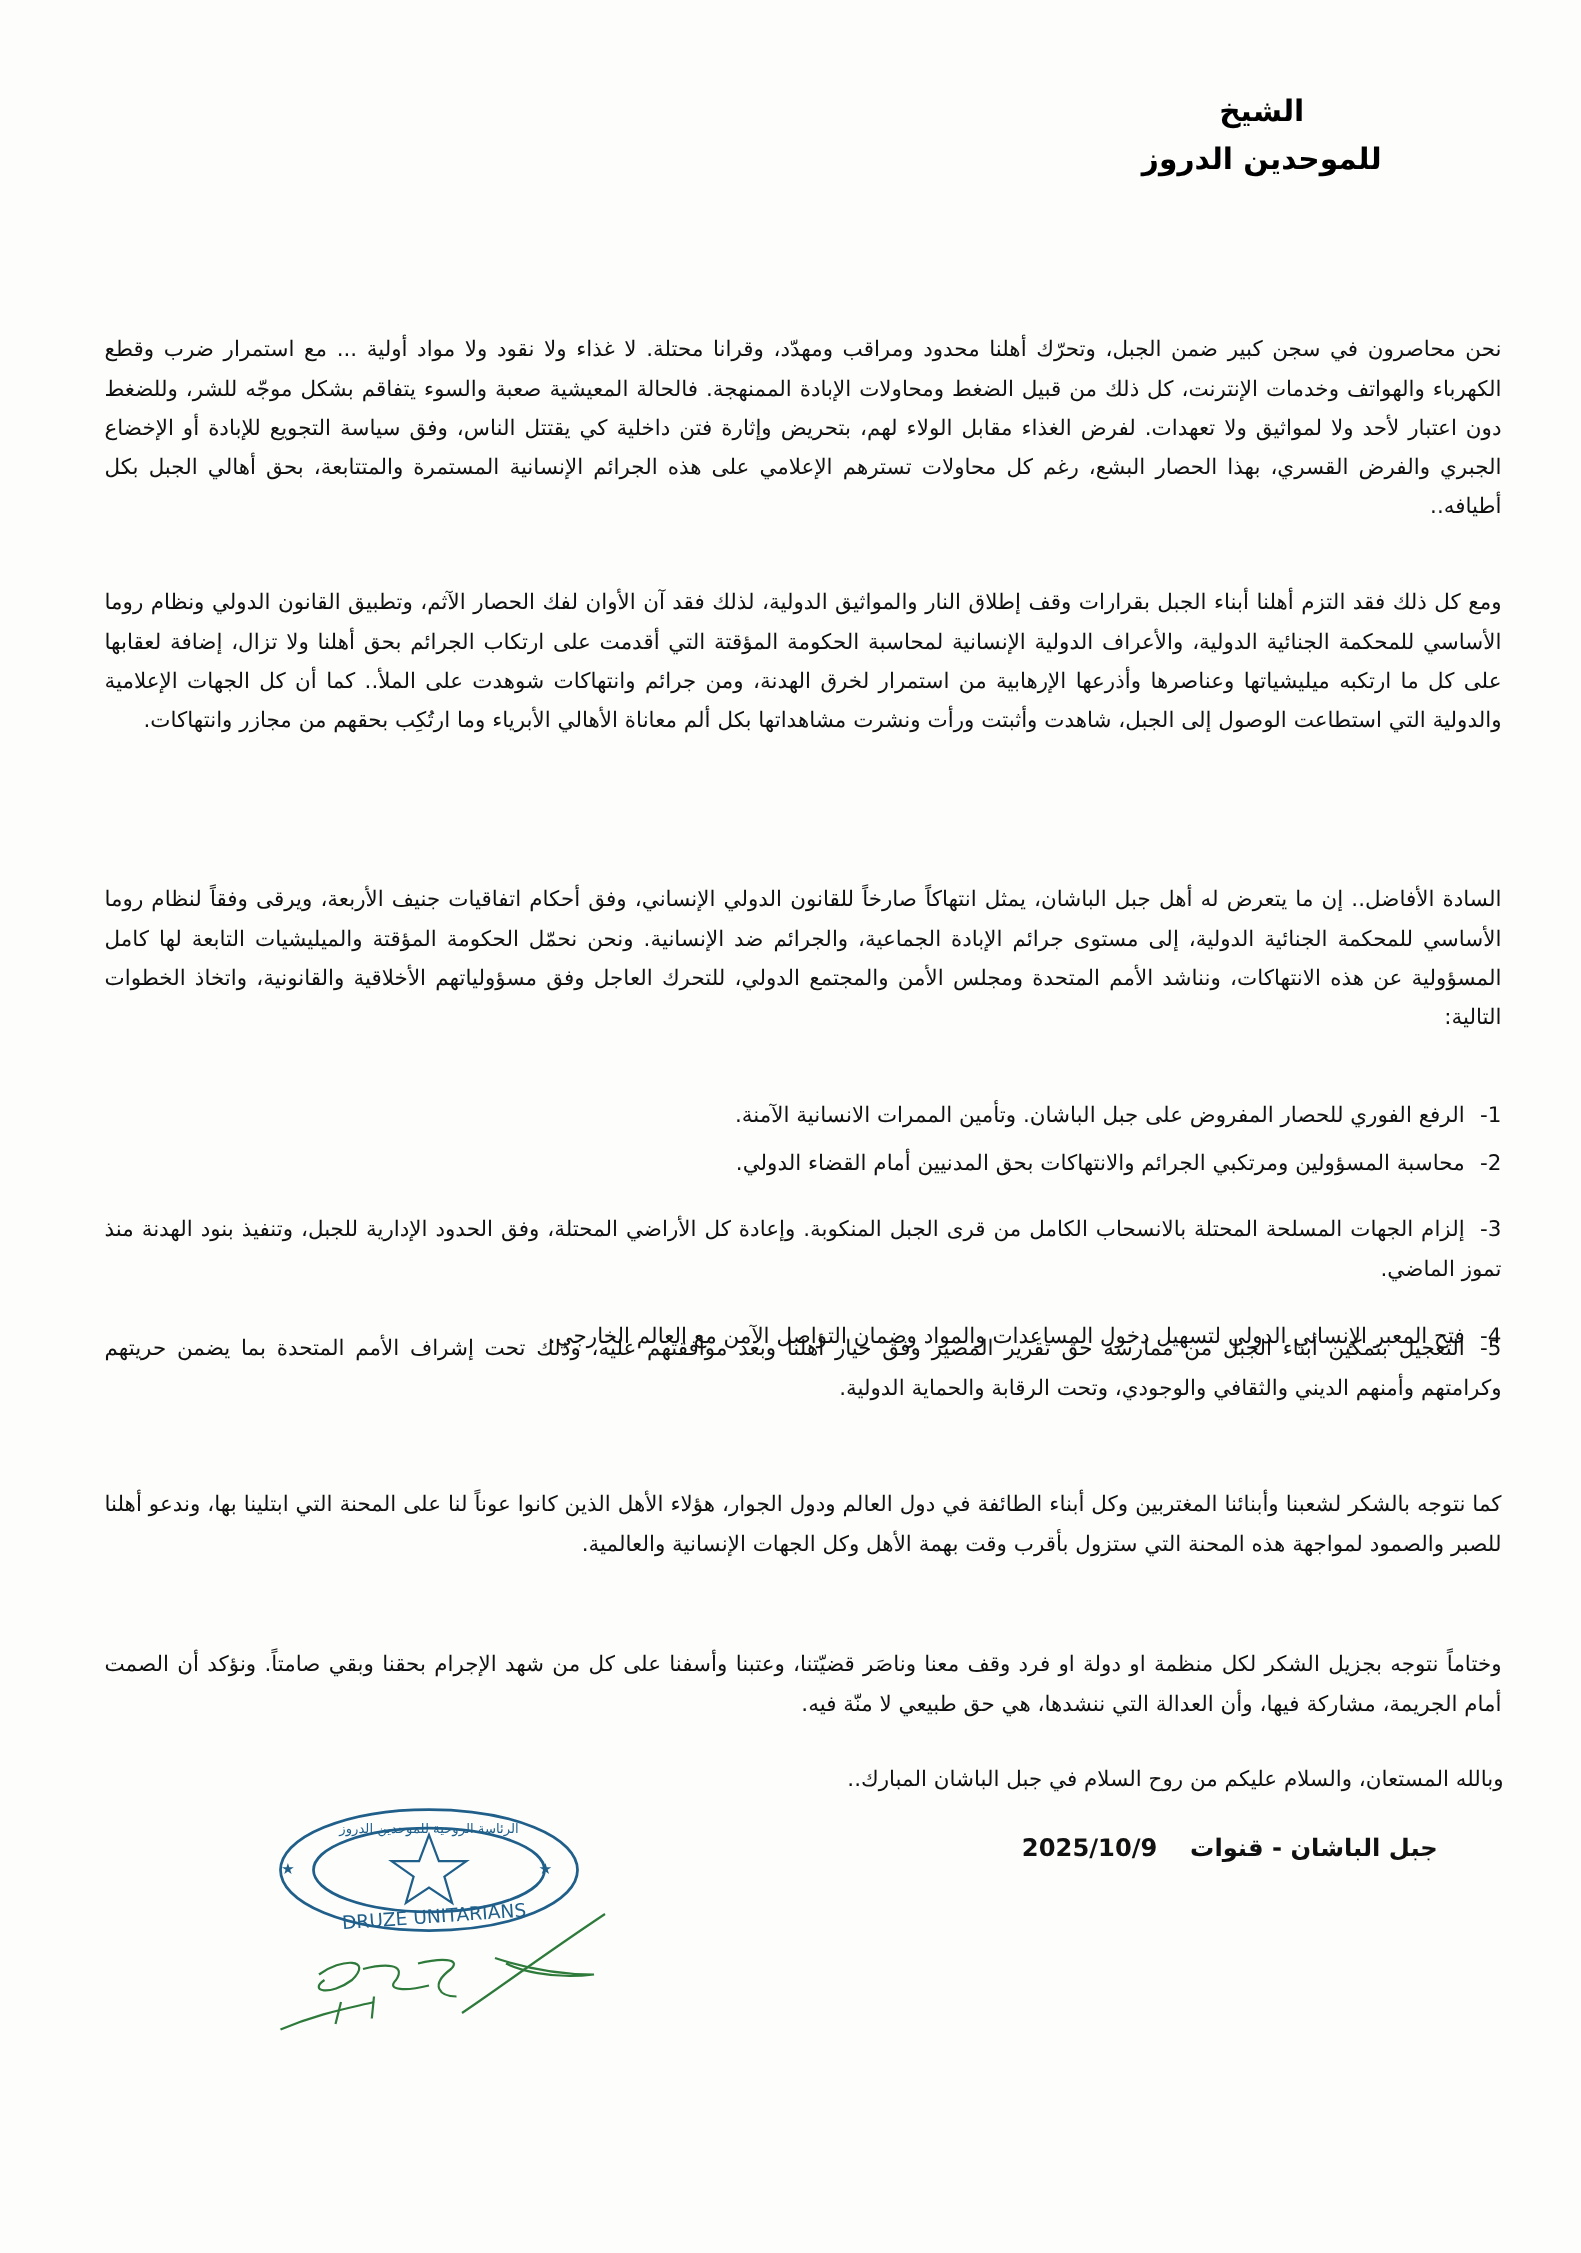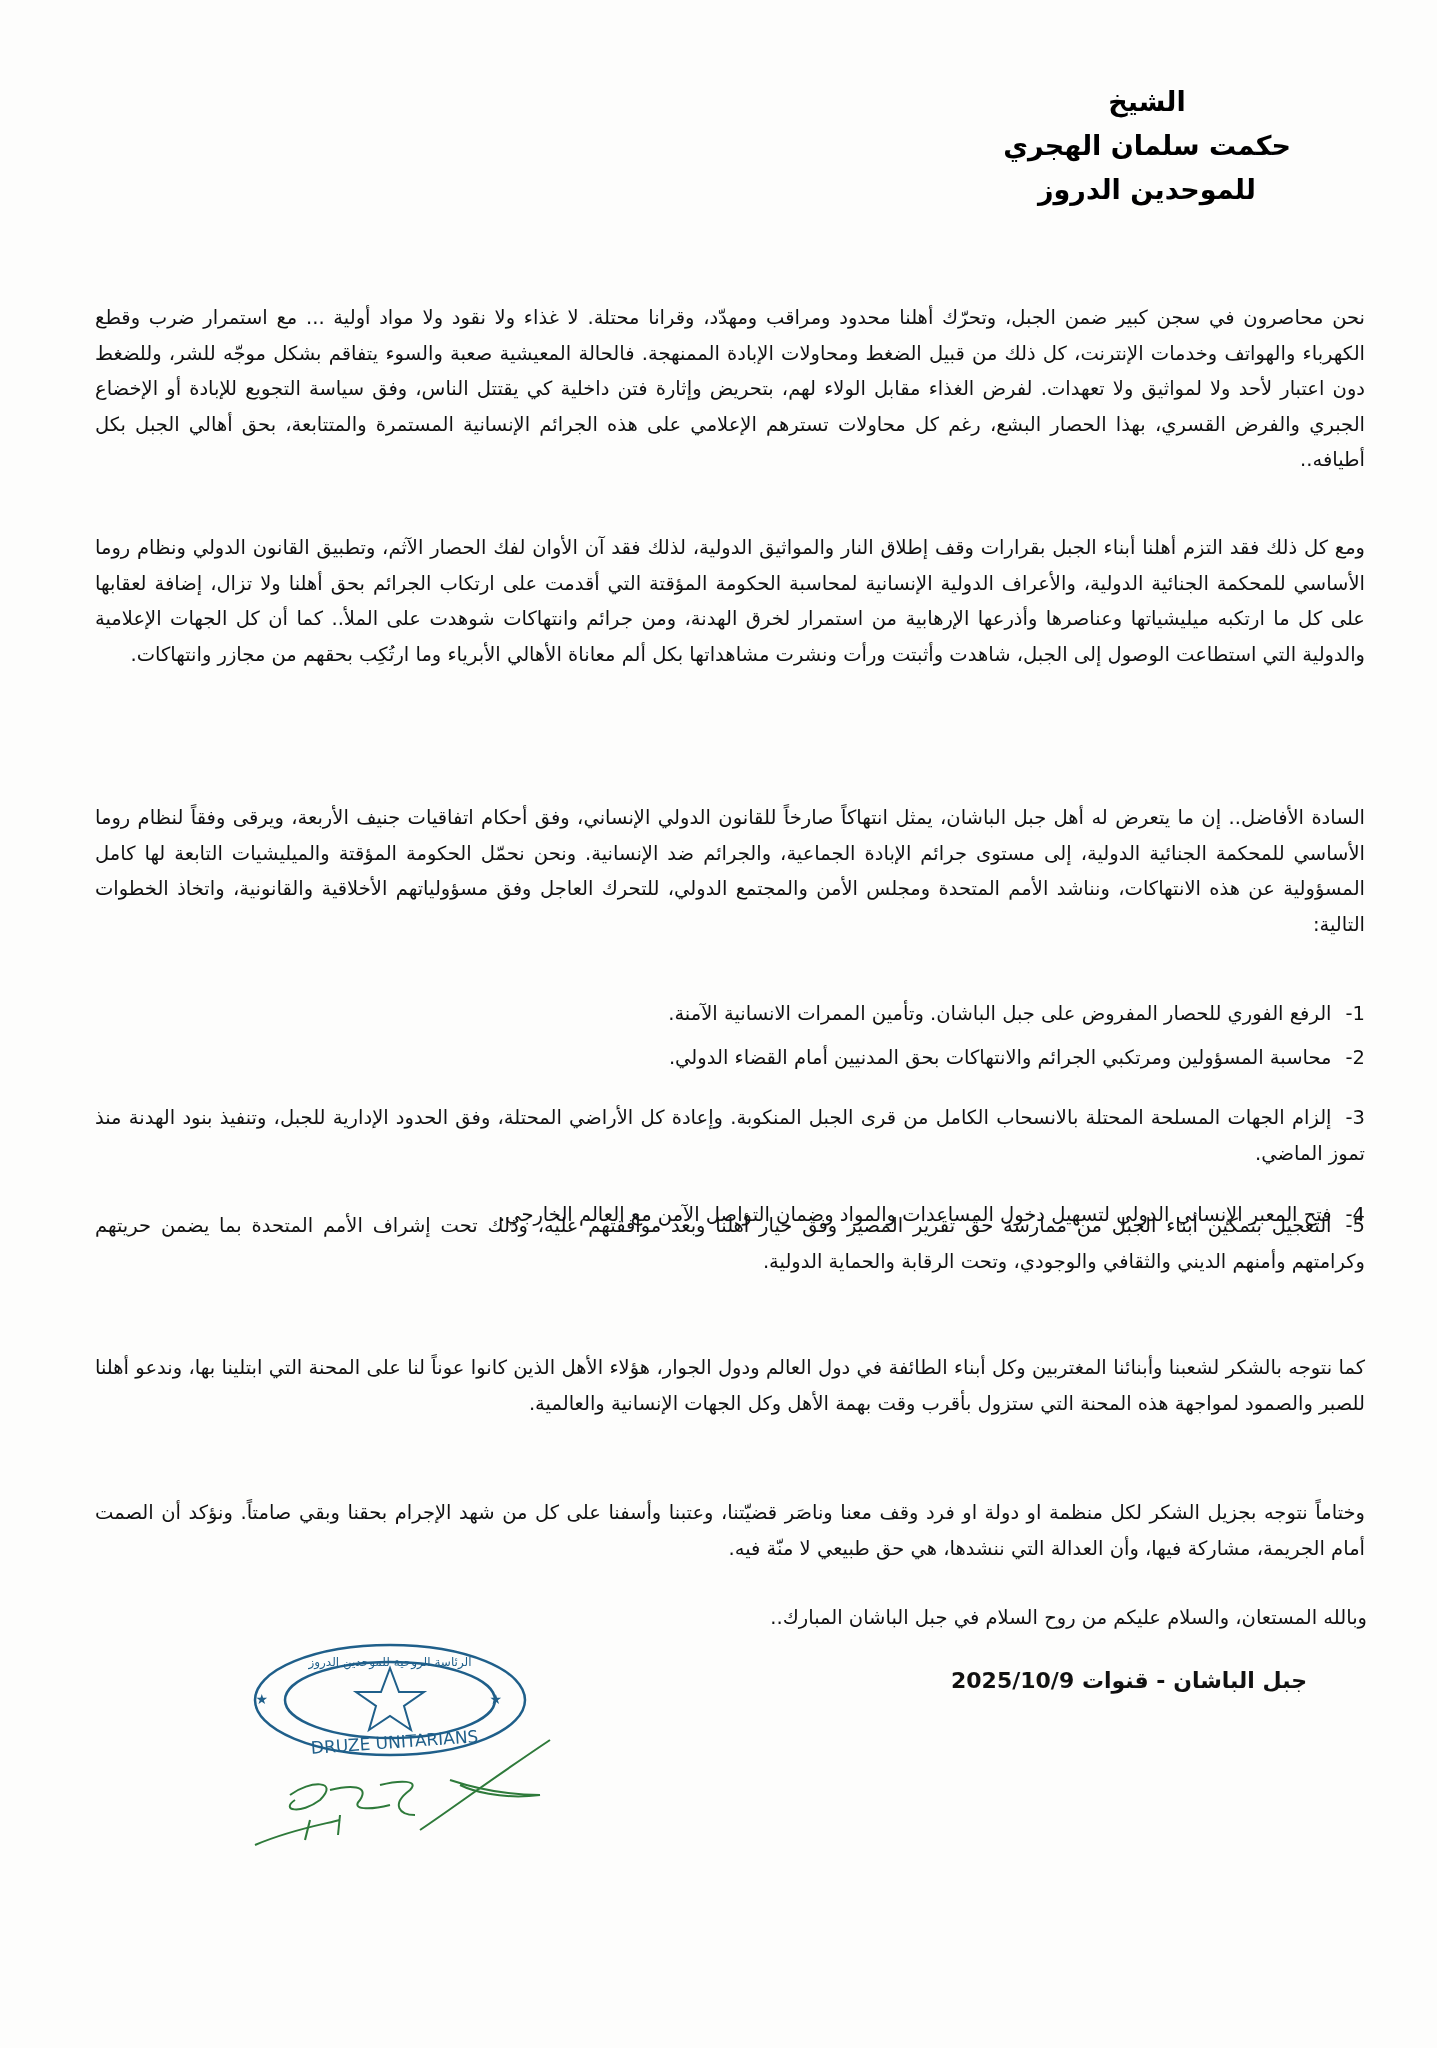--- a/index.html
+++ b/index.html
@@ -22,29 +22,28 @@
   .para b { font-weight: normal; }
   .list-item {
     position: absolute; right: 72px; width: 1270px;
     font-size: 19.5px; line-height: 35.5px; text-align: justify; text-align-last: right;
   }
   .list-item .num { font-weight: normal; margin-left: 14px; }
   .place-date {
     position: absolute; top: 1668px; right: 130px;
     font-size: 22px; font-weight: bold; direction: rtl;
   }
-  .place-date .date { direction: ltr; unicode-bidi: embed; }
+  .place-date .date { margin-right: 22px; direction: ltr; unicode-bidi: embed; }
   .stamp { position: absolute; left: 250px; top: 1640px; width: 320px; height: 210px; }
 </style>
 </head>
 <body>
 
 <div class="header">
   <div>الشيخ</div>
-  <div>حكمت سلمان الهجري</div>
   <div>للموحدين الدروز</div>
 </div>
 
 <p class="para" style="top:300px;margin:0;">نحن محاصرون في سجن كبير ضمن الجبل، وتحرّك أهلنا محدود ومراقب ومهدّد، وقرانا محتلة. لا غذاء ولا نقود ولا مواد أولية ... مع استمرار ضرب وقطع الكهرباء والهواتف وخدمات الإنترنت، كل ذلك من قبيل الضغط ومحاولات الإبادة الممنهجة. فالحالة المعيشية صعبة والسوء يتفاقم بشكل موجّه للشر، وللضغط دون اعتبار لأحد ولا لمواثيق ولا تعهدات.  لفرض الغذاء مقابل الولاء لهم، بتحريض وإثارة فتن داخلية كي يقتتل الناس، وفق سياسة التجويع للإبادة أو الإخضاع الجبري والفرض القسري، بهذا الحصار البشع، رغم كل محاولات تسترهم الإعلامي على هذه الجرائم الإنسانية المستمرة والمتتابعة، بحق أهالي الجبل بكل أطيافه..</p>
 
 <p class="para" style="top:530px;margin:0;">ومع كل ذلك فقد التزم أهلنا أبناء الجبل بقرارات وقف إطلاق النار والمواثيق الدولية، لذلك فقد آن الأوان لفك الحصار الآثم، وتطبيق القانون الدولي ونظام روما الأساسي للمحكمة الجنائية الدولية، والأعراف الدولية الإنسانية لمحاسبة الحكومة المؤقتة التي أقدمت على ارتكاب الجرائم بحق أهلنا ولا تزال، إضافة لعقابها على كل ما ارتكبه ميليشياتها وعناصرها وأذرعها الإرهابية من استمرار لخرق الهدنة، ومن جرائم وانتهاكات شوهدت على الملأ.. كما أن كل الجهات الإعلامية والدولية التي استطاعت الوصول إلى الجبل، شاهدت وأثبتت ورأت ونشرت مشاهداتها بكل ألم معاناة الأهالي الأبرياء وما ارتُكِب بحقهم من مجازر وانتهاكات.</p>
 
 <p class="para" style="top:800px;margin:0;"><b>السادة الأفاضل..</b><span> إن ما يتعرض له أهل جبل الباشان، يمثل انتهاكاً صارخاً للقانون الدولي الإنساني، وفق أحكام اتفاقيات جنيف الأربعة، ويرقى وفقاً لنظام روما الأساسي للمحكمة الجنائية الدولية، إلى مستوى جرائم الإبادة الجماعية، والجرائم ضد الإنسانية. ونحن نحمّل الحكومة المؤقتة والميليشيات التابعة لها كامل المسؤولية عن هذه الانتهاكات، ونناشد الأمم المتحدة ومجلس الأمن والمجتمع الدولي، للتحرك العاجل وفق مسؤولياتهم الأخلاقية والقانونية، واتخاذ الخطوات التالية:</span></p>
 
 <div class="list-item" style="top:978px;margin-top:18px;">

